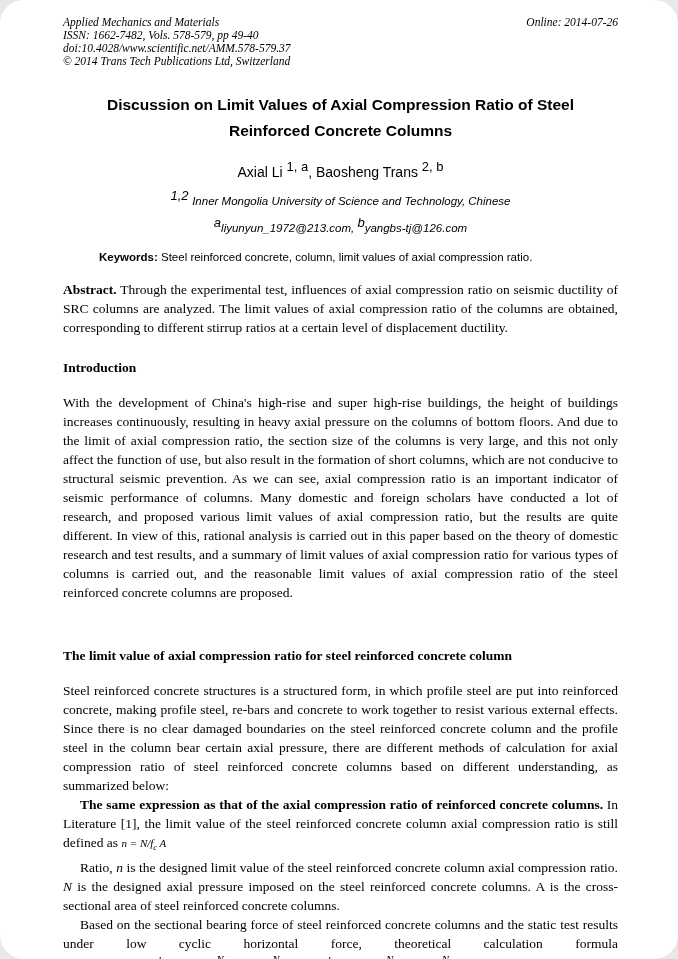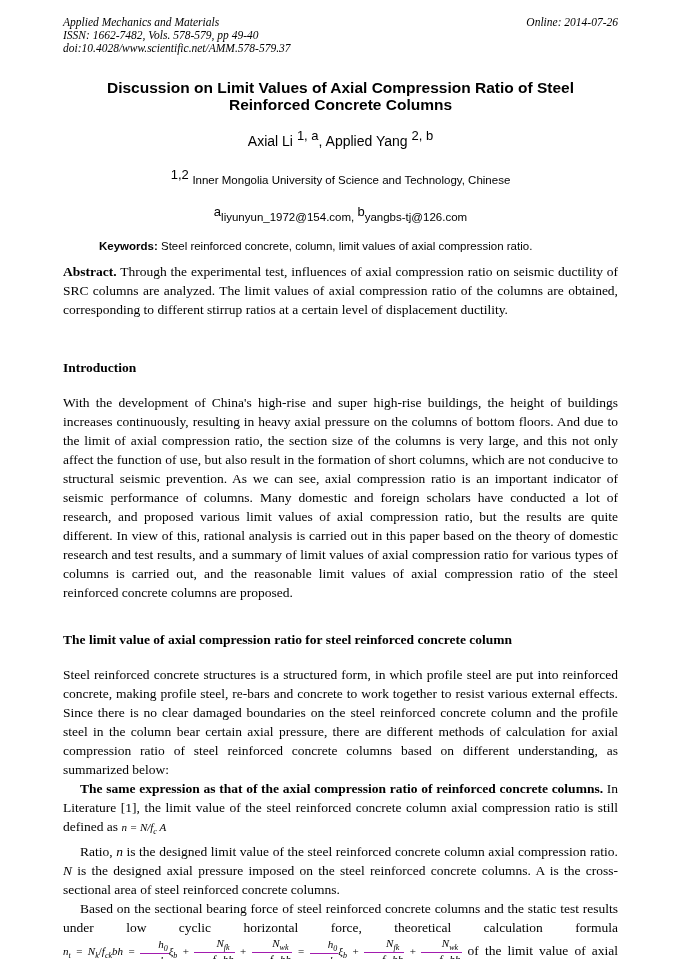--- a/index.html
+++ b/index.html
@@ -6,57 +6,58 @@
   .page{
     position:relative;
     width:678px;height:959px;
     margin:0 auto;
     background:#ffffff;
     color:#000;
     box-sizing:border-box;
     padding:16px 60px 0 63px;
     font-family:"Liberation Serif","DejaVu Serif",serif;
     overflow:hidden;
+    border-radius:24px;
   }
   
   .hdr{display:flex;justify-content:space-between;align-items:flex-start;
        font-family:"Liberation Serif","DejaVu Serif",serif;
        font-style:italic;font-size:11.5px;line-height:13px;}
   .hdr-left div{white-space:nowrap;}
   .hdr-right{white-space:nowrap;}
   
   .title{
     font-family:"Liberation Sans","DejaVu Sans",sans-serif;
-    font-weight:bold;font-size:15.5px;line-height:17px;
+    font-weight:bold;font-size:15.5px;line-height:26px;
     text-align:center;max-width:480px;margin:24px auto 0 auto;
   }
   .authors{
     font-family:"Liberation Sans","DejaVu Sans",sans-serif;
     font-size:14px;text-align:center;margin-top:14px;line-height:18px;
   }
   .authors sup,.affil sup,.emails sup{font-size:13px;}
   .affil,.emails{
     font-family:"Liberation Sans","DejaVu Sans",sans-serif;
-    font-size:11.5px;text-align:center;margin-top:17px;line-height:15px;
+    font-size:11.5px;text-align:center;margin-top:7px;line-height:15px;font-style:italic;
   }
   .keywords{
     font-family:"Liberation Sans","DejaVu Sans",sans-serif;
     font-size:11.5px;margin-top:14px;line-height:15px;padding-left:36px;
   }
   .keywords b{font-weight:bold;}
   
   .para{
     font-size:13.5px;line-height:19px;text-align:justify;margin:0;
   }
-  .abstract{margin-top:8px;}
+  .abstract{margin-top:15px;}
   .h-section{
     font-size:13.5px;font-weight:bold;line-height:19px;margin:0;
   }
-  .h-intro{margin-top:39px;}
-  .h-limit{margin-top:28px;}
+  .h-intro{margin-top:21px;}
+  .h-limit{margin-top:44px;}
   .after-h{margin-top:16px;}
   .indent{text-indent:17px;}
   
   .formula{
     font-size:11px;
     white-space:nowrap;
   }
   .formula i{}
   .formula sub{font-size:8px;font-style:italic;}
   .frac{display:inline-block;vertical-align:middle;text-align:center;line-height:1;}
@@ -67,31 +68,32 @@
 </head>
 <body>
 
 <div class="page">
 
   <div class="hdr">
     <div class="hdr-left">
       <div>Applied Mechanics and Materials</div>
       <div>ISSN: 1662-7482, Vols. 578-579, pp 49-40</div>
       <div>doi:10.4028/www.scientific.net/AMM.578-579.37</div>
+      <div>© 2014 Trans Tech Publications Ltd, Switzerland</div>
     </div>
     <div class="hdr-right">Online: 2014-07-26</div>
   </div>
 
   <div class="title">Discussion on Limit Values of Axial Compression Ratio of Steel Reinforced Concrete Columns</div>
 
-  <div class="authors"><span>Axial Li </span><sup>1, a</sup><span>, </span><span>Applied Yang </span><sup>2, b</sup></div>
+  <div class="authors"><span>Axial Li </span><sup>1, a</sup><span>, </span><span>Baosheng Trans </span><sup>2, b</sup></div>
 
   <div class="affil"><sup>1,2 </sup><span>Inner Mongolia University of Science and Technology, Chinese</span></div>
 
-  <div class="emails"><sup>a</sup><span>liyunyun_1972@154.com</span><span>, </span><sup>b</sup><span>yangbs-tj@126.com</span></div>
+  <div class="emails"><sup>a</sup><span>liyunyun_1972@213.com</span><span>, </span><sup>b</sup><span>yangbs-tj@126.com</span></div>
 
   <div class="keywords"><b>Keywords:</b><span> Steel reinforced concrete, column, limit values of axial compression ratio.</span></div>
 
   <p class="para abstract"><b>Abstract.</b><span> Through the experimental test, influences of axial compression ratio on seismic ductility of SRC columns are analyzed. The limit values of axial compression ratio of the columns are obtained, corresponding to different stirrup ratios at a certain level of displacement ductility.</span></p>
 
   <h3 class="h-section h-intro">Introduction</h3>
   <p class="para after-h">With the development of China's high-rise and super high-rise buildings, the height of buildings increases continuously, resulting in heavy axial pressure on the columns of bottom floors. And due to the limit of axial compression ratio, the section size of the columns is very large, and this not only affect the function of use, but also result in the formation of short columns, which are not conducive to structural seismic prevention. As we can see, axial compression ratio is an important indicator of seismic performance of columns. Many domestic and foreign scholars have conducted a lot of research, and proposed various limit values of axial compression ratio, but the results are quite different. In view of this, rational analysis is carried out in this paper based on the theory of domestic research and test results, and a summary of limit values of axial compression ratio for various types of columns is carried out, and the reasonable limit values of axial compression ratio of the steel reinforced concrete columns are proposed.</p>
 
   <h3 class="h-section h-limit">The limit value of axial compression ratio for steel reinforced concrete column</h3>
   <p class="para after-h">Steel reinforced concrete structures is a structured form, in which profile steel are put into reinforced concrete, making profile steel, re-bars and concrete to work together to resist various external effects. Since there is no clear damaged boundaries on the steel reinforced concrete column and the profile steel in the column bear certain axial pressure, there are different methods of calculation for axial compression ratio of steel reinforced concrete columns based on different understanding, as summarized below:</p>

